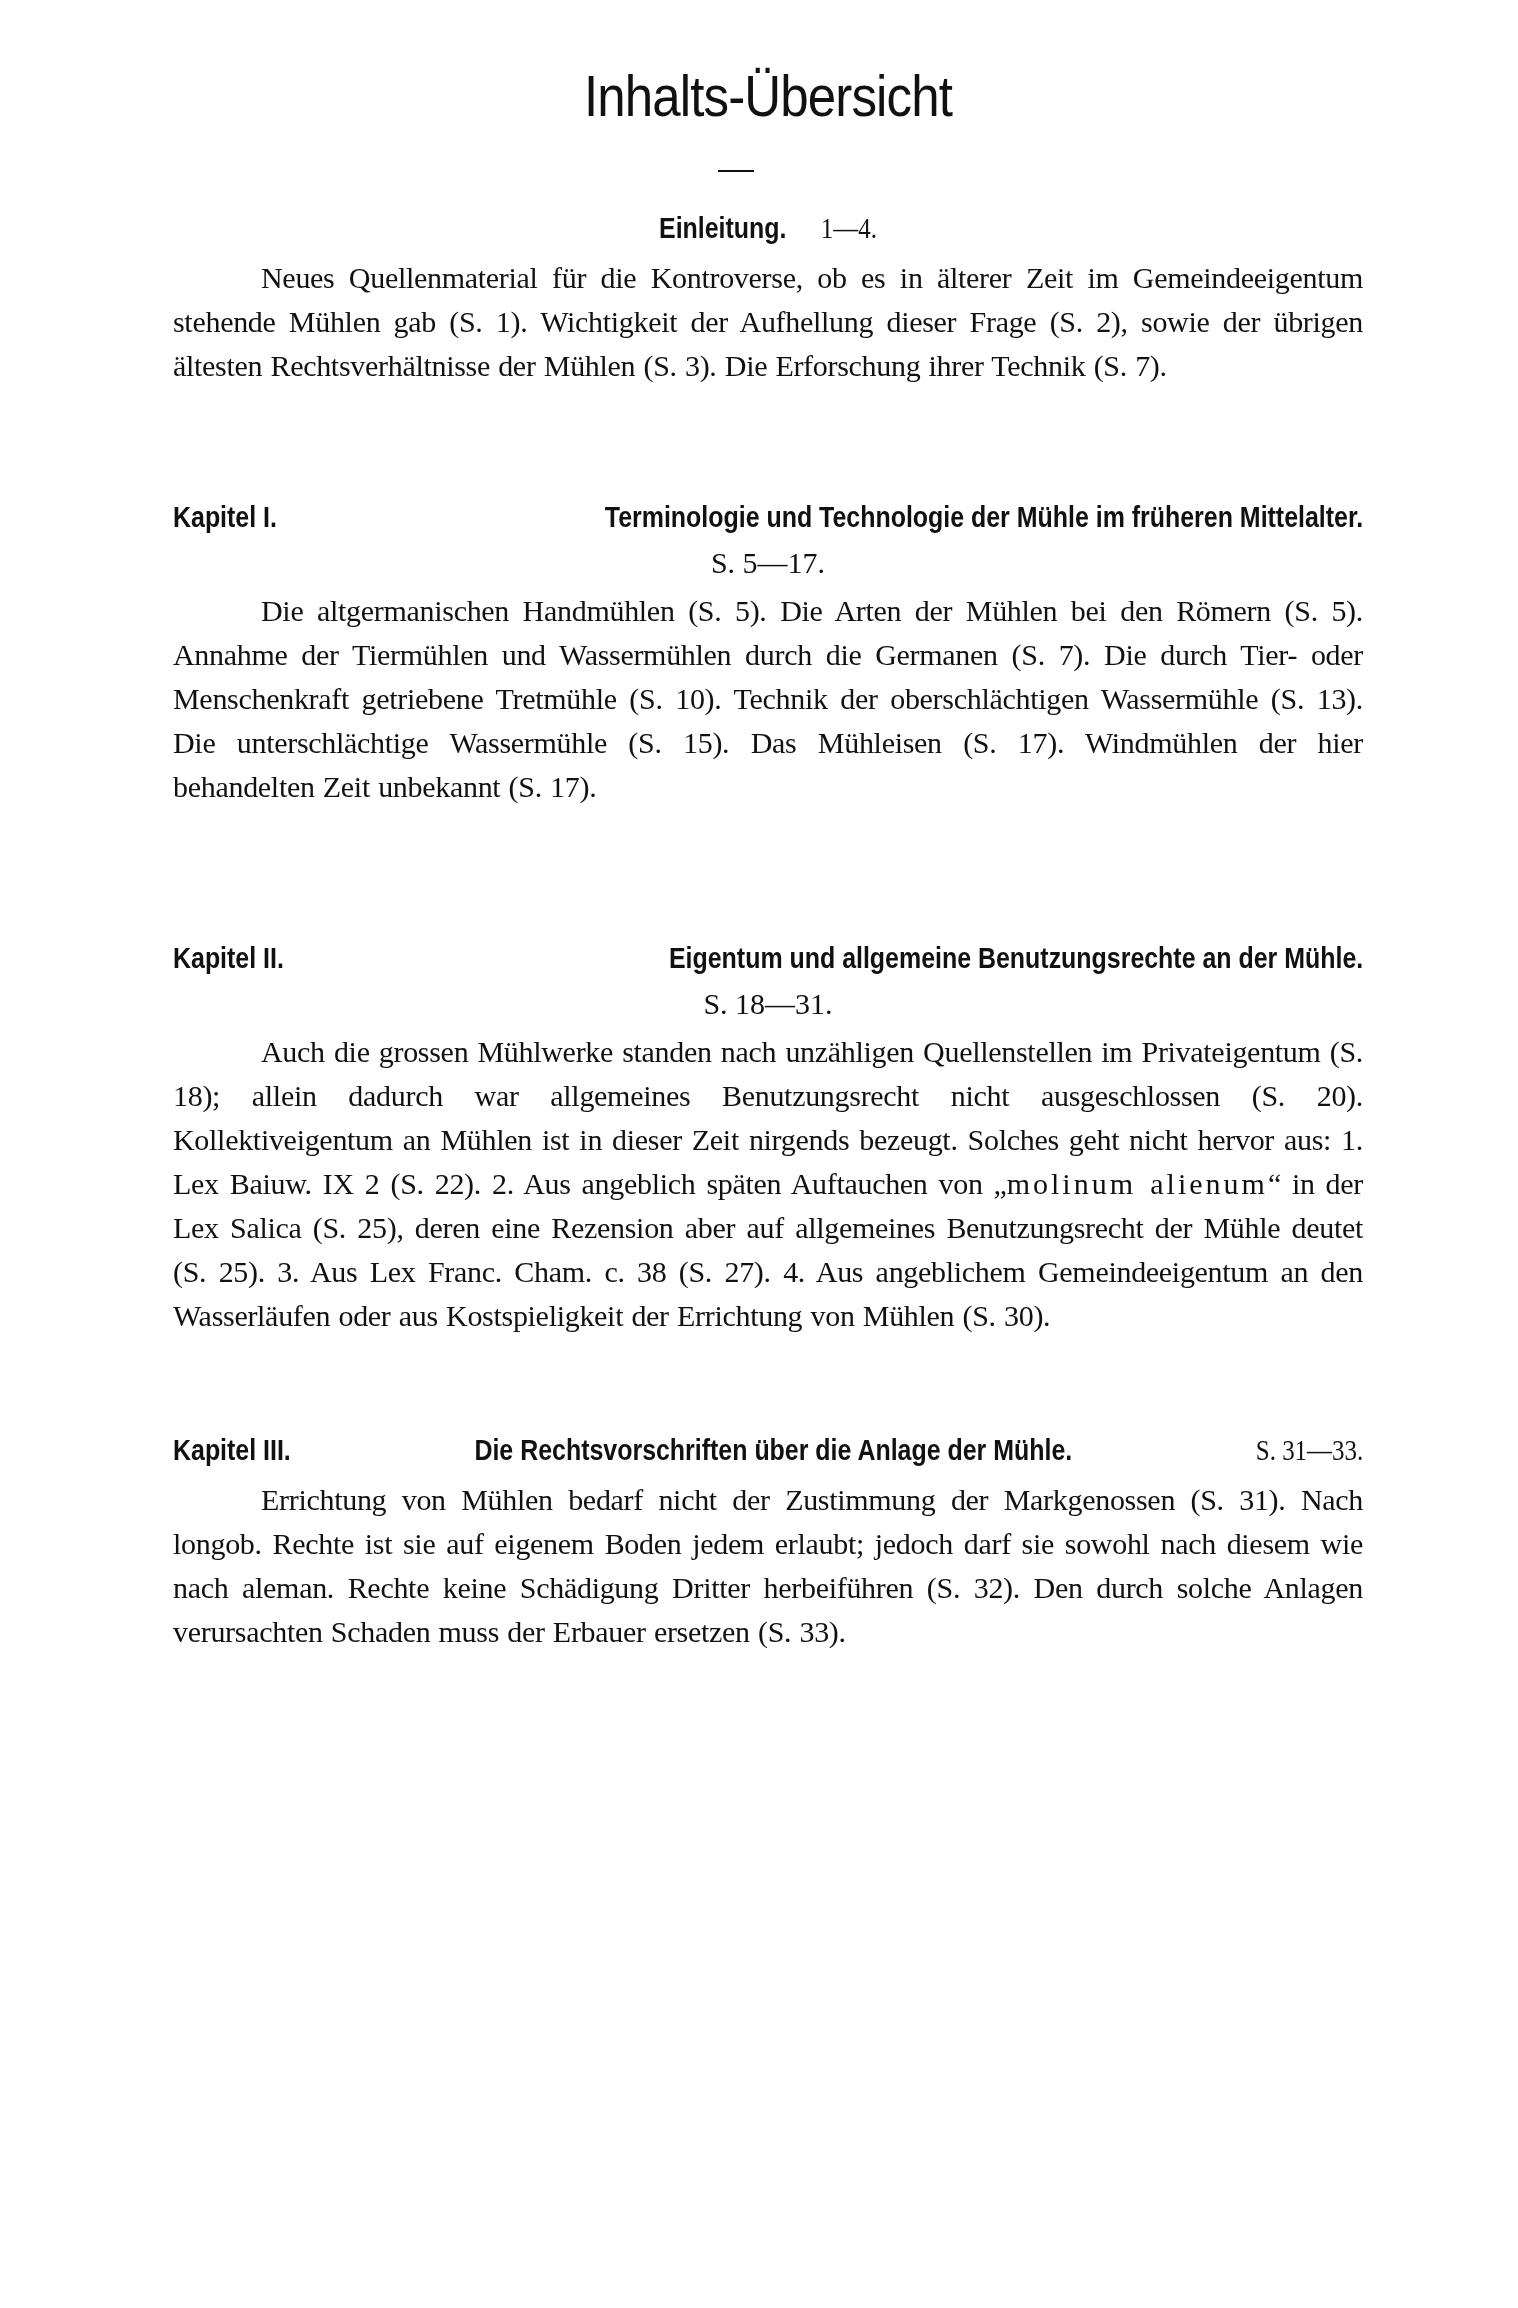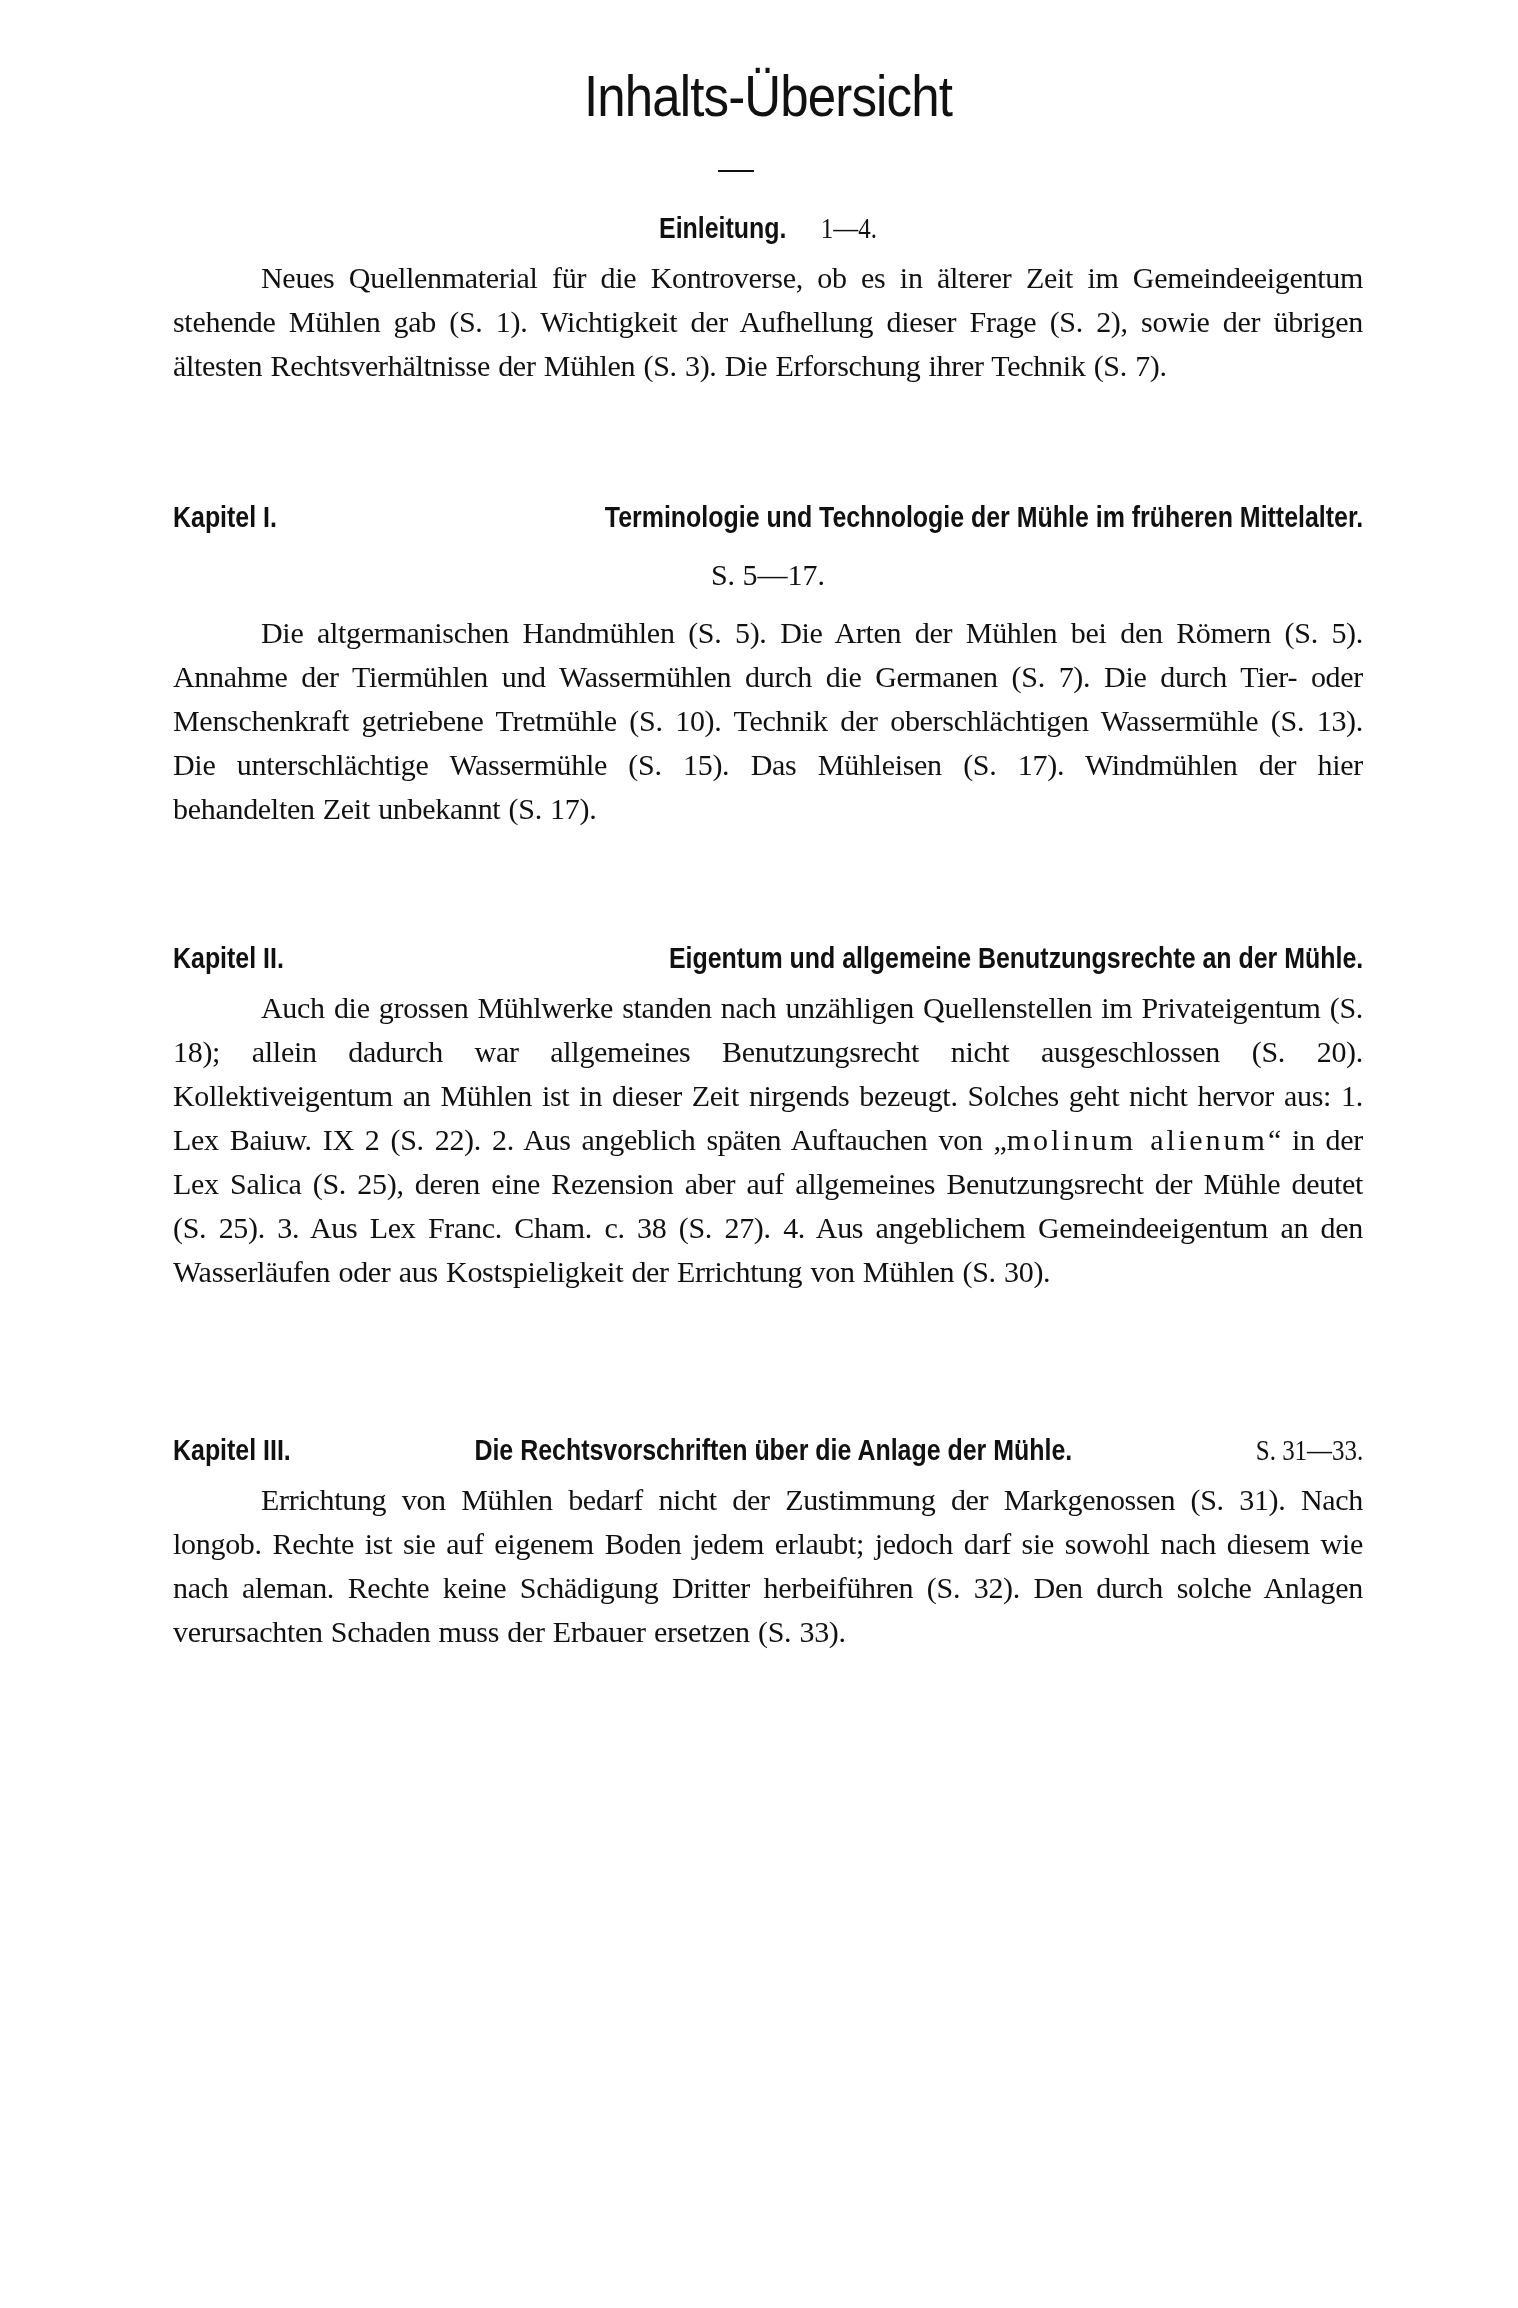--- a/index.html
+++ b/index.html
@@ -68,21 +68,21 @@
     }
     .heading .pages-inline {
       font-family: "Liberation Serif", "DejaVu Serif", serif;
       font-weight: normal;
     }
     .heading .gap { display: inline-block; width: 40px; }
     .pages-line {
       text-align: center;
       font-size: 30px;
       line-height: 40px;
-      margin: 16px;
+      margin: 4px;
     }
     .body-text {
       font-size: 30px;
       line-height: 44px;
       text-align: justify;
       margin: 6px 0 0 0;
       text-indent: 88px;
       letter-spacing: -0.3px;
       word-spacing: 1px;
     }
@@ -112,20 +112,21 @@
     </h2>
     <p class="pages-line">S. 5—17.</p>
     <p class="body-text">Die altgermanischen Handmühlen (S. 5). Die Arten der Mühlen bei den Römern (S. 5). Annahme der Tiermühlen und Wassermühlen durch die Germanen (S. 7). Die durch Tier- oder Menschenkraft getriebene Tretmühle (S. 10). Technik der oberschlächtigen Wassermühle (S. 13). Die unterschlächtige Wassermühle (S. 15). Das Mühleisen (S. 17). Windmühlen der hier behandelten Zeit unbekannt (S. 17).</p>
   </section>
 
   <section class="section" style="top:936px;">
     <h2 class="heading">
       <span>Kapitel II.</span>
         <span>Eigentum und allgemeine Benutzungsrechte an der Mühle.</span>
     </h2>
+    <p class="pages-line">S. 18—31.</p>
     <p class="body-text"><span>Auch die grossen Mühlwerke standen nach unzähligen Quellenstellen im Privateigentum (S. 18); allein dadurch war allgemeines Benutzungsrecht nicht ausgeschlossen (S. 20). Kollektiveigentum an Mühlen ist in dieser Zeit nirgends bezeugt. Solches geht nicht hervor aus: 1. Lex Baiuw. IX 2 (S. 22). 2. Aus angeblich späten Auftauchen von „</span><span class="spaced">molinum alienum</span><span>“ in der Lex Salica (S. 25), deren eine Rezension aber auf allgemeines Benutzungsrecht der Mühle deutet (S. 25). 3. Aus Lex Franc. Cham. c. 38 (S. 27). 4. Aus angeblichem Gemeindeeigentum an den Wasserläufen oder aus Kostspieligkeit der Errichtung von Mühlen (S. 30).</span></p>
   </section>
 
   <section class="section" style="top:1428px;">
     <h2 class="heading">
       <span>Kapitel III.</span>
         <span>Die Rechtsvorschriften über die Anlage der Mühle.</span>
         <span class="pages-inline">S. 31—33.</span>
     </h2>
     <p class="body-text">Errichtung von Mühlen bedarf nicht der Zustimmung der Markgenossen (S. 31). Nach longob. Rechte ist sie auf eigenem Boden jedem erlaubt; jedoch darf sie sowohl nach diesem wie nach aleman. Rechte keine Schädigung Dritter herbeiführen (S. 32). Den durch solche Anlagen verursachten Schaden muss der Erbauer ersetzen (S. 33).</p>

